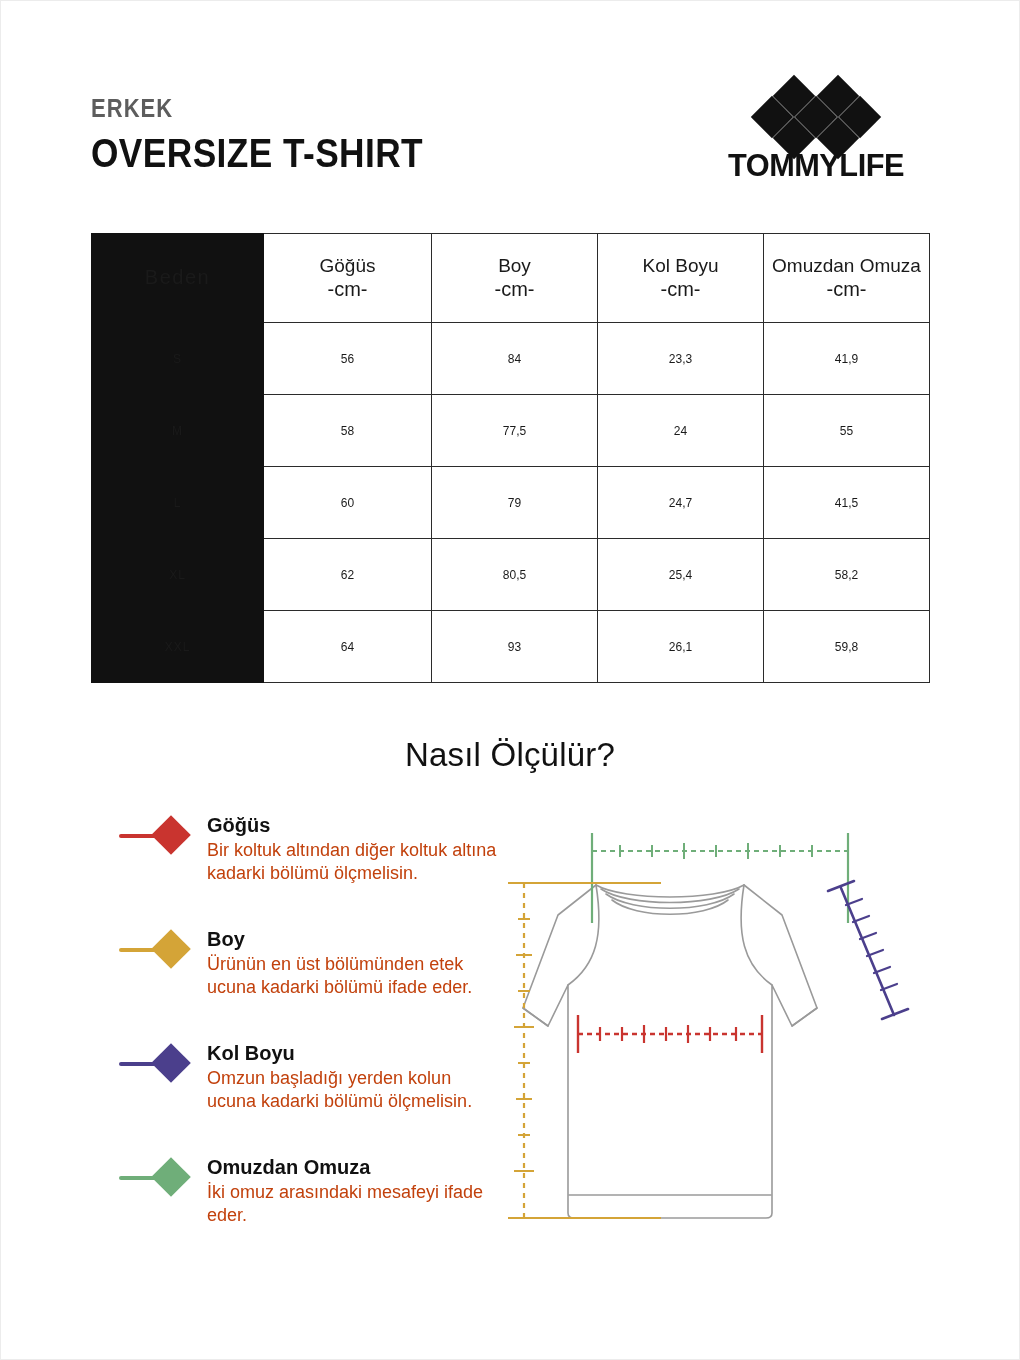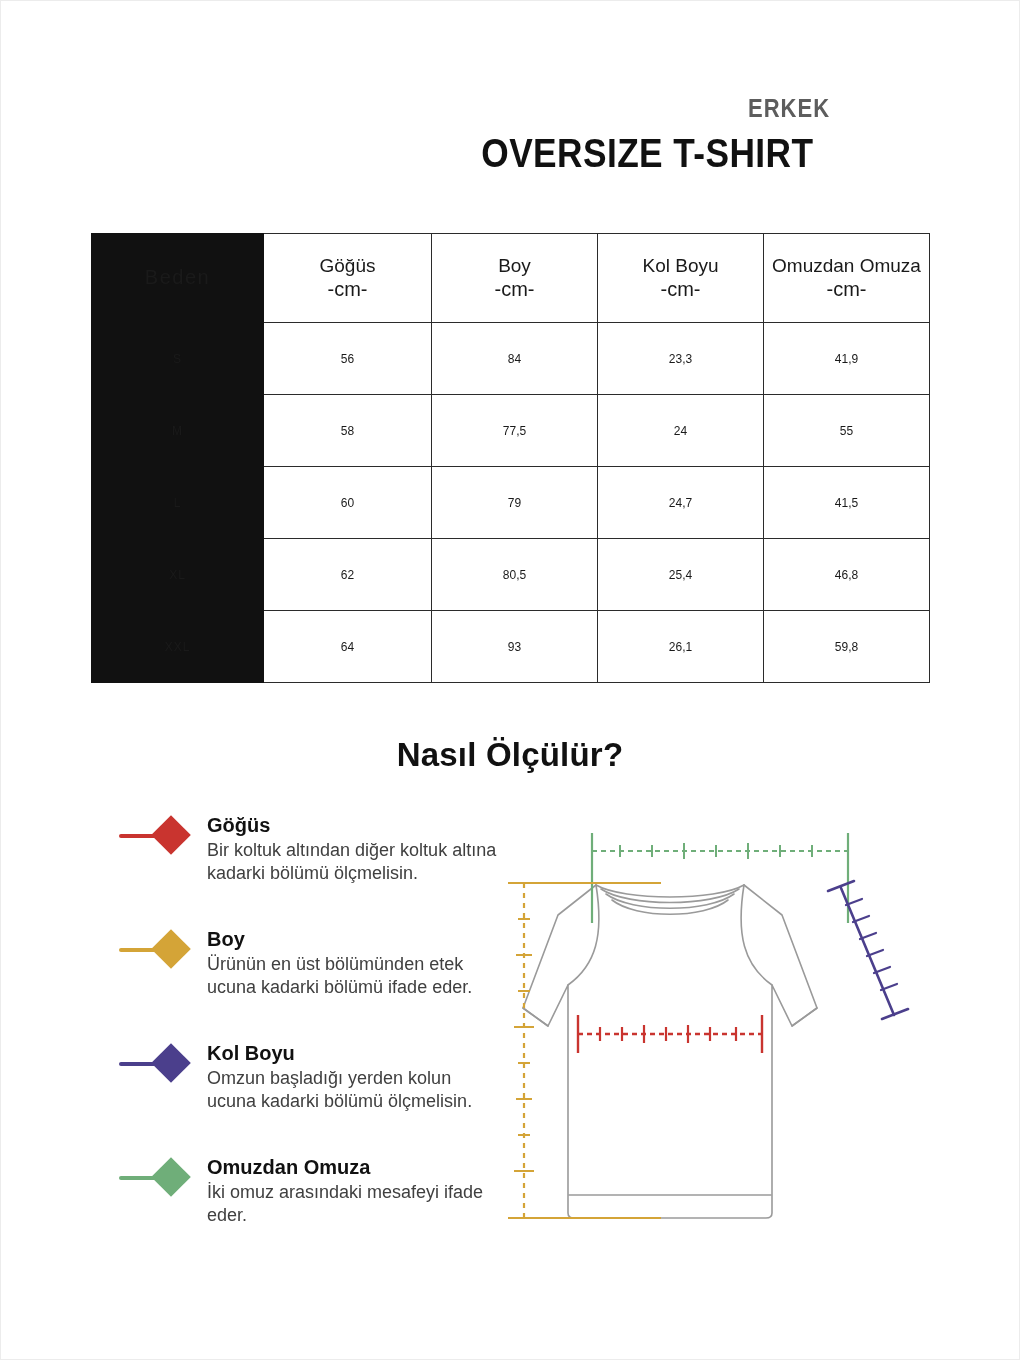--- a/index.html
+++ b/index.html
@@ -12,21 +12,21 @@
     position:relative;
   }
   #page{
     position:absolute;inset:0;
     background:#fff;
     border:1px solid #ececec;
     box-sizing:border-box;
   }
 
   
-  .header{position:absolute;left:90px;top:95px;width:840px;height:120px;text-align:right;}
+  .header{position:absolute;left:90px;top:95px;width:840px;height:120px;}
   .eyebrow{
     font-size:25px;letter-spacing:1.2px;font-weight:700;
     color:#5d5d5d;line-height:1;
     font-family:"Liberation Sans Narrow","Liberation Sans",sans-serif;
     transform:scaleX(.88);transform-origin:left center;
   }
   .maintitle{
     font-size:41px;font-weight:700;letter-spacing:.5px;color:#111;
     line-height:1;margin-top:12px;
     transform:scaleX(.86);transform-origin:left center;
@@ -55,45 +55,57 @@
   .sizecol{
     background:#111;color:#fff;border:1px solid #111 !important;
     font-size:21px;letter-spacing:1px;
   }
   .sizetable thead .sizecol{font-size:20px;letter-spacing:1.5px;}
   .unit{display:block;font-size:20px;margin-top:1px;}
 
   
   .howto-title{
     position:absolute;left:0;right:0;top:735px;text-align:center;
-    font-size:33px;font-weight:700;color:#111;letter-spacing:.2px;
+    font-size:33px;font-weight:400;color:#111;letter-spacing:.2px;
   }
 
   .legend{position:absolute;left:118px;top:812px;width:380px;}
   .legend-item{position:relative;margin-bottom:22px;padding-left:88px;min-height:92px;}
   .lg-marker{position:absolute;left:0;top:6px;width:78px;height:34px;}
   .lg-line{position:absolute;left:0;top:15px;width:48px;height:4px;border-radius:2px;}
   .lg-dia{position:absolute;left:38px;top:2px;width:28px;height:28px;transform:rotate(45deg);}
   .lg-title{font-size:20px;font-weight:700;color:#111;line-height:1.2;margin:0 0 2px;}
-  .lg-desc{font-size:18px;color:#404040;line-height:1.28;}
+  .lg-desc{font-size:18px;color:#c2410c;line-height:1.28;}
 
   
   .figure{position:absolute;left:495px;top:822px;width:470px;height:470px;}
   .figure svg{display:block;width:470px;height:470px;}
 </style>
 </head>
 <body>
 
 <div id="page">
 
   <div class="header">
     <div class="eyebrow">ERKEK</div>
     <div class="maintitle">OVERSIZE T-SHIRT</div>
   </div>
 
+  <div class="logo">
+    <div class="logo-marks">
+      <span class="dia" style="left:22px;top:0px;"></span>
+      <span class="dia" style="left:66px;top:0px;"></span>
+      <span class="dia" style="left:0px;top:21px;"></span>
+      <span class="dia" style="left:44px;top:21px;"></span>
+      <span class="dia" style="left:88px;top:21px;"></span>
+      <span class="dia" style="left:22px;top:42px;"></span>
+      <span class="dia" style="left:66px;top:42px;"></span>
+    </div>
+    <div class="logo-word">TOMMYLIFE</div>
+  </div>
 
   <table class="sizetable">
     <colgroup>
       <col style="width:172px">
         <col style="width:168px">
         <col style="width:166px">
         <col style="width:166px">
         <col style="width:166px">
     </colgroup>
     <thead>
@@ -137,21 +149,21 @@
         <td>60</td>
         <td>79</td>
         <td>24,7</td>
         <td>41,5</td>
       </tr>
       <tr>
         <td class="sizecol">XL</td>
         <td>62</td>
         <td>80,5</td>
         <td>25,4</td>
-        <td>46,8</td>
+        <td>58,2</td>
       </tr>
       <tr>
         <td class="sizecol">XXL</td>
         <td>64</td>
         <td>93</td>
         <td>26,1</td>
         <td>59,8</td>
       </tr>
     </tbody>
   </table>

